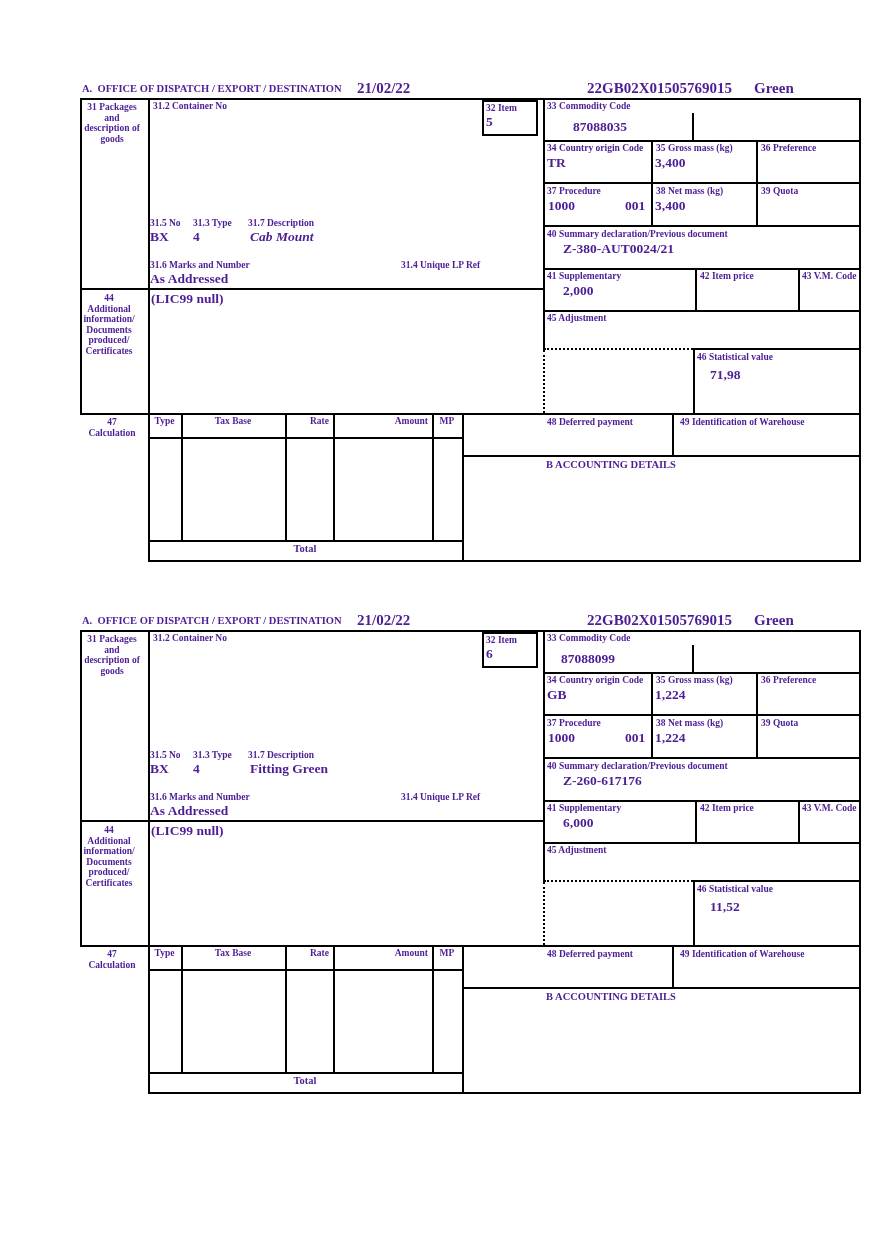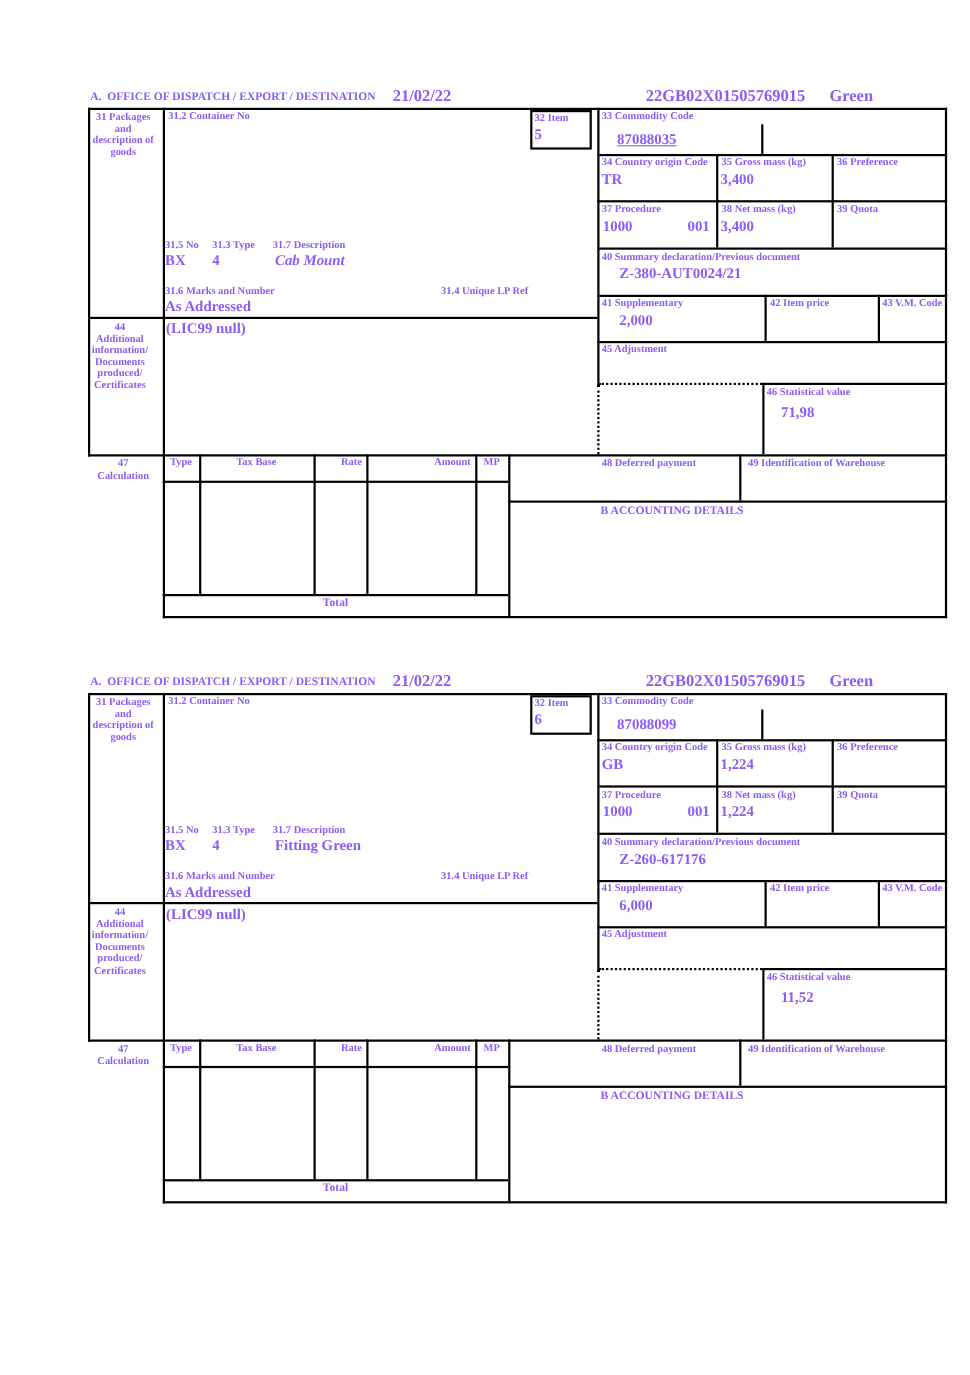--- a/index.html
+++ b/index.html
@@ -1,17 +1,17 @@
 <!DOCTYPE html>
 <html><head>
 <meta charset="utf-8">
 <style>
   html,body{margin:0;padding:0;background:#fff;}
   #page{position:relative;width:882px;height:1182px;background:#ffffff;overflow:hidden;
-        font-family:"Liberation Serif","DejaVu Serif",serif;color:#8b5cf6;}
+        font-family:"Liberation Serif","DejaVu Serif",serif;color:#4c1d95;}
   .section{position:absolute;left:80px;width:782px;height:482px;}
   .ln{position:absolute;background:#000;}
   .dh{position:absolute;border-top:2px dotted #000;height:0;}
   .dv{position:absolute;border-left:2px dotted #000;width:0;}
   .t{position:absolute;white-space:pre;}
   .lbl{font-size:9.5px;line-height:10.5px;font-weight:bold;}
   .val{font-size:13.5px;line-height:15px;font-weight:bold;}
   .hdr{font-weight:bold;}
   .wrap{white-space:normal;text-align:center;}
   .cell{position:absolute;font-size:9.5px;font-weight:bold;}
@@ -76,21 +76,21 @@
     <div class="t val" style="left:113px;top:149px;">4</div>
     <div class="t val" style="left:170px;top:149px;font-style:italic;">Cab Mount</div>
 
     <div class="t lbl" style="left:70px;top:180px;">31.6 Marks and Number</div>
     <div class="t lbl" style="left:321px;top:180px;">31.4 Unique LP Ref</div>
     <div class="t val" style="left:70px;top:191px;">As Addressed</div>
 
     <div class="t val" style="left:71px;top:211px;">(LIC99 null)</div>
 
     <div class="t lbl" style="left:467px;top:21px;">33 Commodity Code</div>
-    <div class="t val" style="left:481px;top:39px;text-decoration:underline;">87088035</div>
+    <div class="t val" style="left:493px;top:39px;">87088035</div>
 
     <div class="t lbl" style="left:467px;top:63px;">34 Country origin Code</div>
     <div class="t val" style="left:467px;top:75px;">TR</div>
     <div class="t lbl" style="left:576px;top:63px;">35 Gross mass (kg)</div>
     <div class="t val" style="left:575px;top:75px;">3,400</div>
     <div class="t lbl" style="left:681px;top:63px;">36 Preference</div>
 
     <div class="t lbl" style="left:467px;top:106px;">37 Procedure</div>
     <div class="t val" style="left:468px;top:118px;">1000</div>
     <div class="t val" style="left:545px;top:118px;">001</div>

